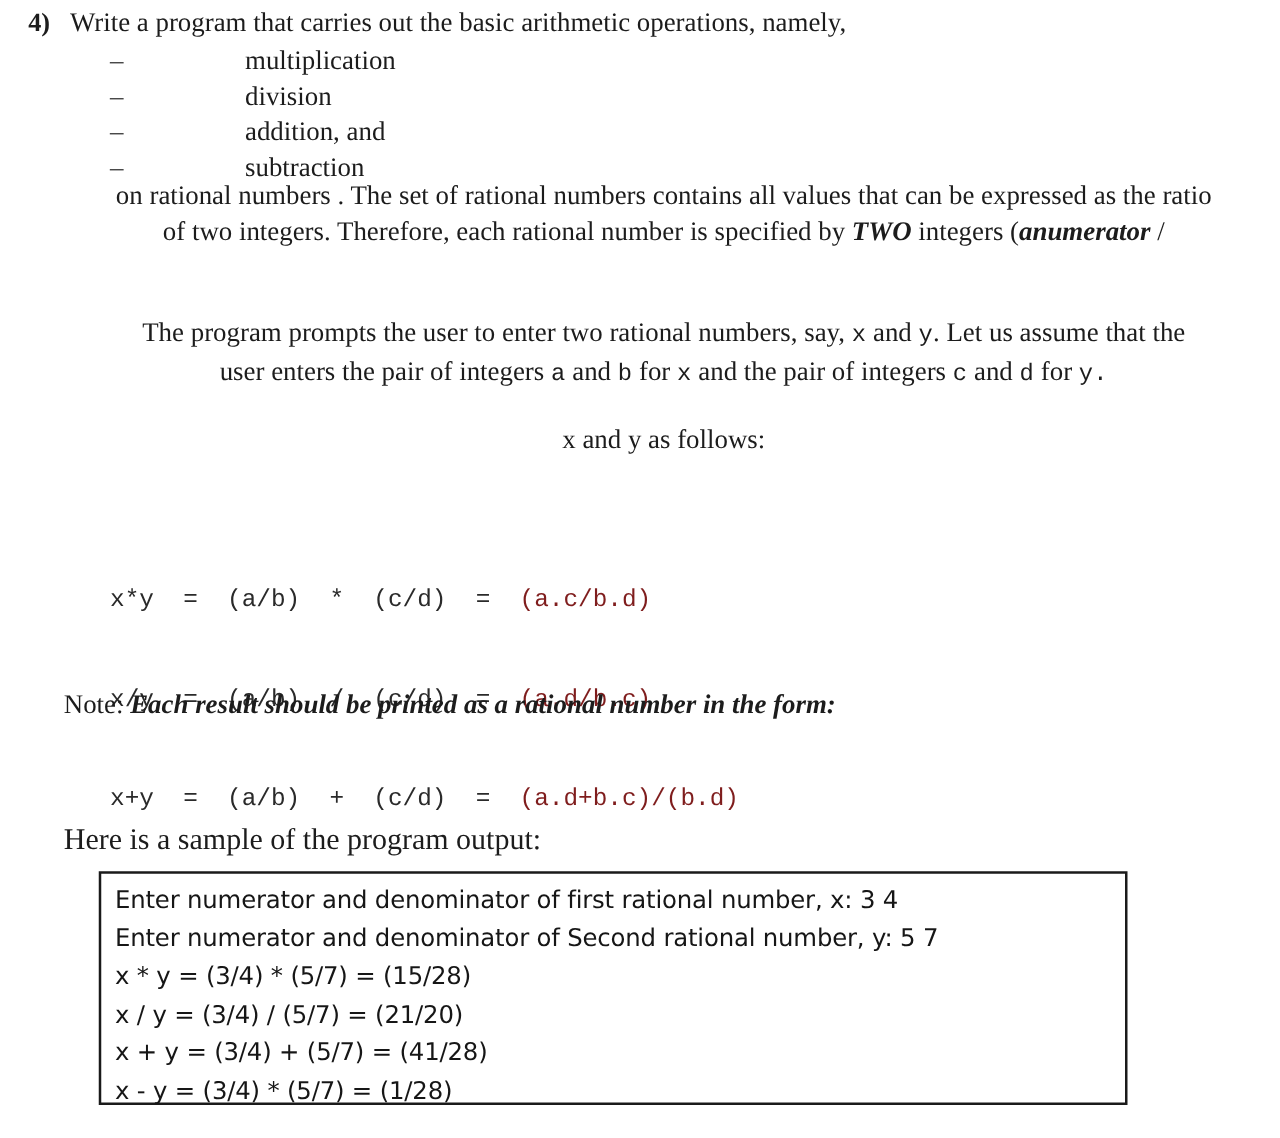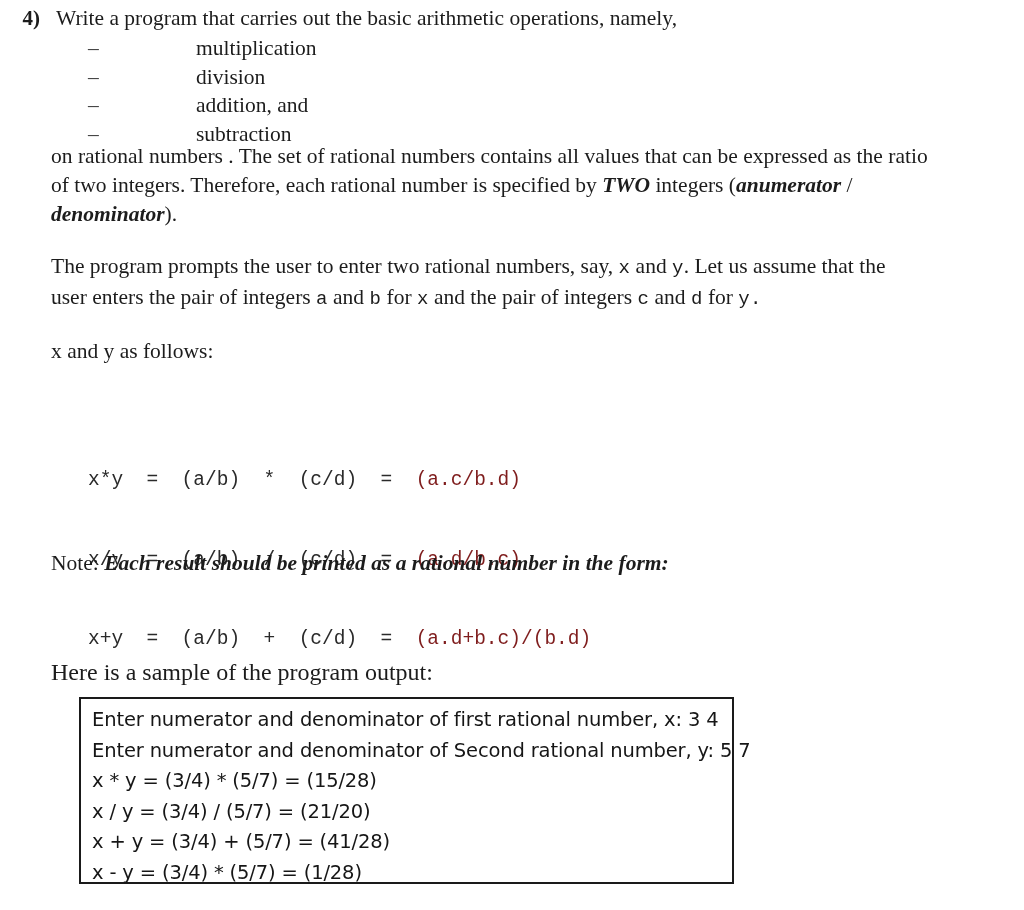--- a/index.html
+++ b/index.html
@@ -73,21 +73,21 @@
     margin-left: 20px;
   }
 
   
   .para {
     position: absolute;
     left: 51px;
     width: 960px;
     font-size: 21.5px;
     line-height: 29px;
-    text-align: left;
+    text-align: center;
   }
   b.tw { font-weight: bold; font-style: italic; }
   i.bi { font-weight: bold; }
   .mono {
     font-family: "Liberation Mono", "DejaVu Sans Mono", monospace;
     font-size: 19px;
     letter-spacing: 0.2px;
   }
 
   
@@ -134,21 +134,21 @@
     top: 658px;
     font-size: 24px;
     line-height: 29px;
   }
 
   
   .out-box {
     position: absolute;
     left: 79px;
     top: 697px;
-    width: 655px;
+    width: 823px;
     height: 187px;
     border: 2px solid #1a1a1a;
     background: #ffffff;
     box-sizing: border-box;
     padding: 6px 0 0 11px;
   }
   .out-line {
     font-family: "DejaVu Sans", "Liberation Sans", sans-serif;
     font-size: 19.5px;
     line-height: 30.6px;
@@ -183,21 +183,20 @@
       <li class="op-item">
         <span class="op-dash">–</span>
         <span class="op-label">subtraction</span>
       </li>
     </ul>
   </div>
 
   <div class="para" style="top:142px;">
     <div>on rational numbers . The set of rational numbers contains all values that can be expressed as the ratio</div>
     <div><span>of two integers. Therefore, each rational number is specified by </span><b class="tw">TWO</b><span> integers (</span><i class="bi">anumerator</i><span> / </span></div>
-    <div><i class="bi">denominator</i><span>).</span></div>
   </div>
 
   <div class="para" style="top:252px;">
     <div><span> The program prompts the user to enter two rational numbers, say, </span><span class="mono">x</span><span> and </span><span class="mono">y</span><span>.  Let us assume that the</span></div>
     <div><span>user enters the pair of integers </span><span class="mono">a</span><span> and </span><span class="mono">b</span><span> for </span><span class="mono">x</span><span> and the pair of integers </span><span class="mono">c</span><span> and </span><span class="mono">d</span><span> for </span><span class="mono">y</span><span class="mono">.</span></div>
   </div>
 
   <div class="para" style="top:337px;">
     <div>x and y as follows:</div>
   </div>

